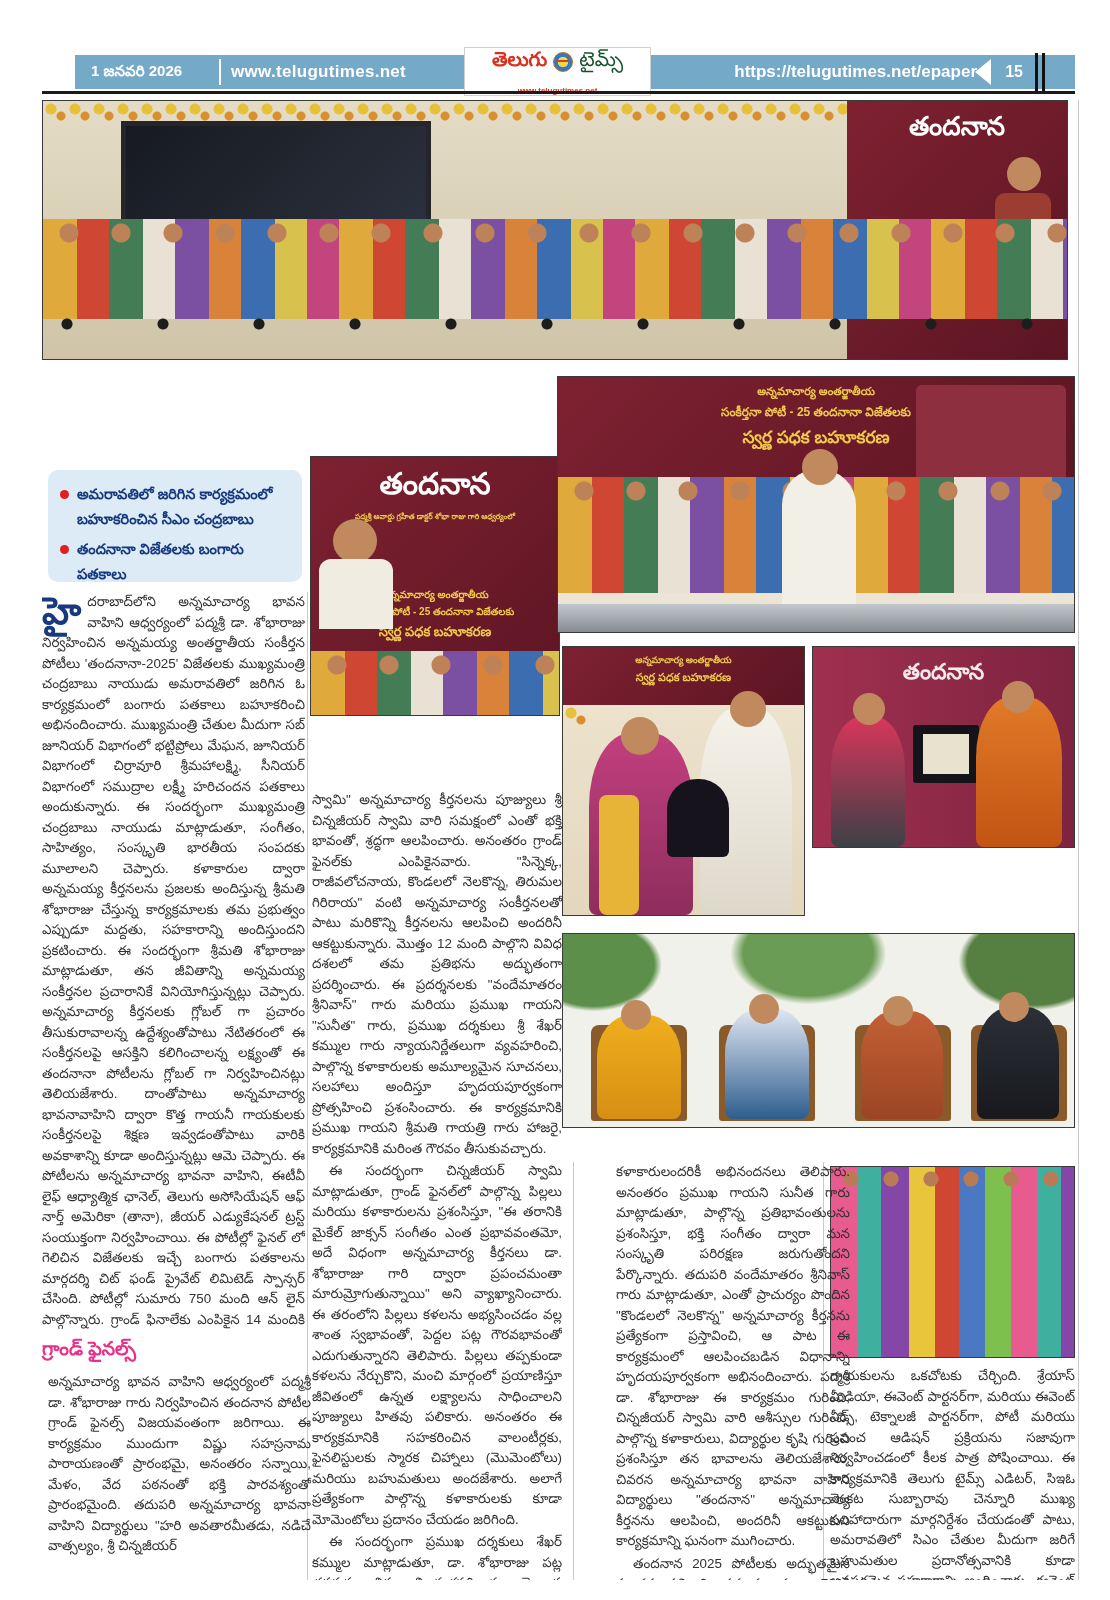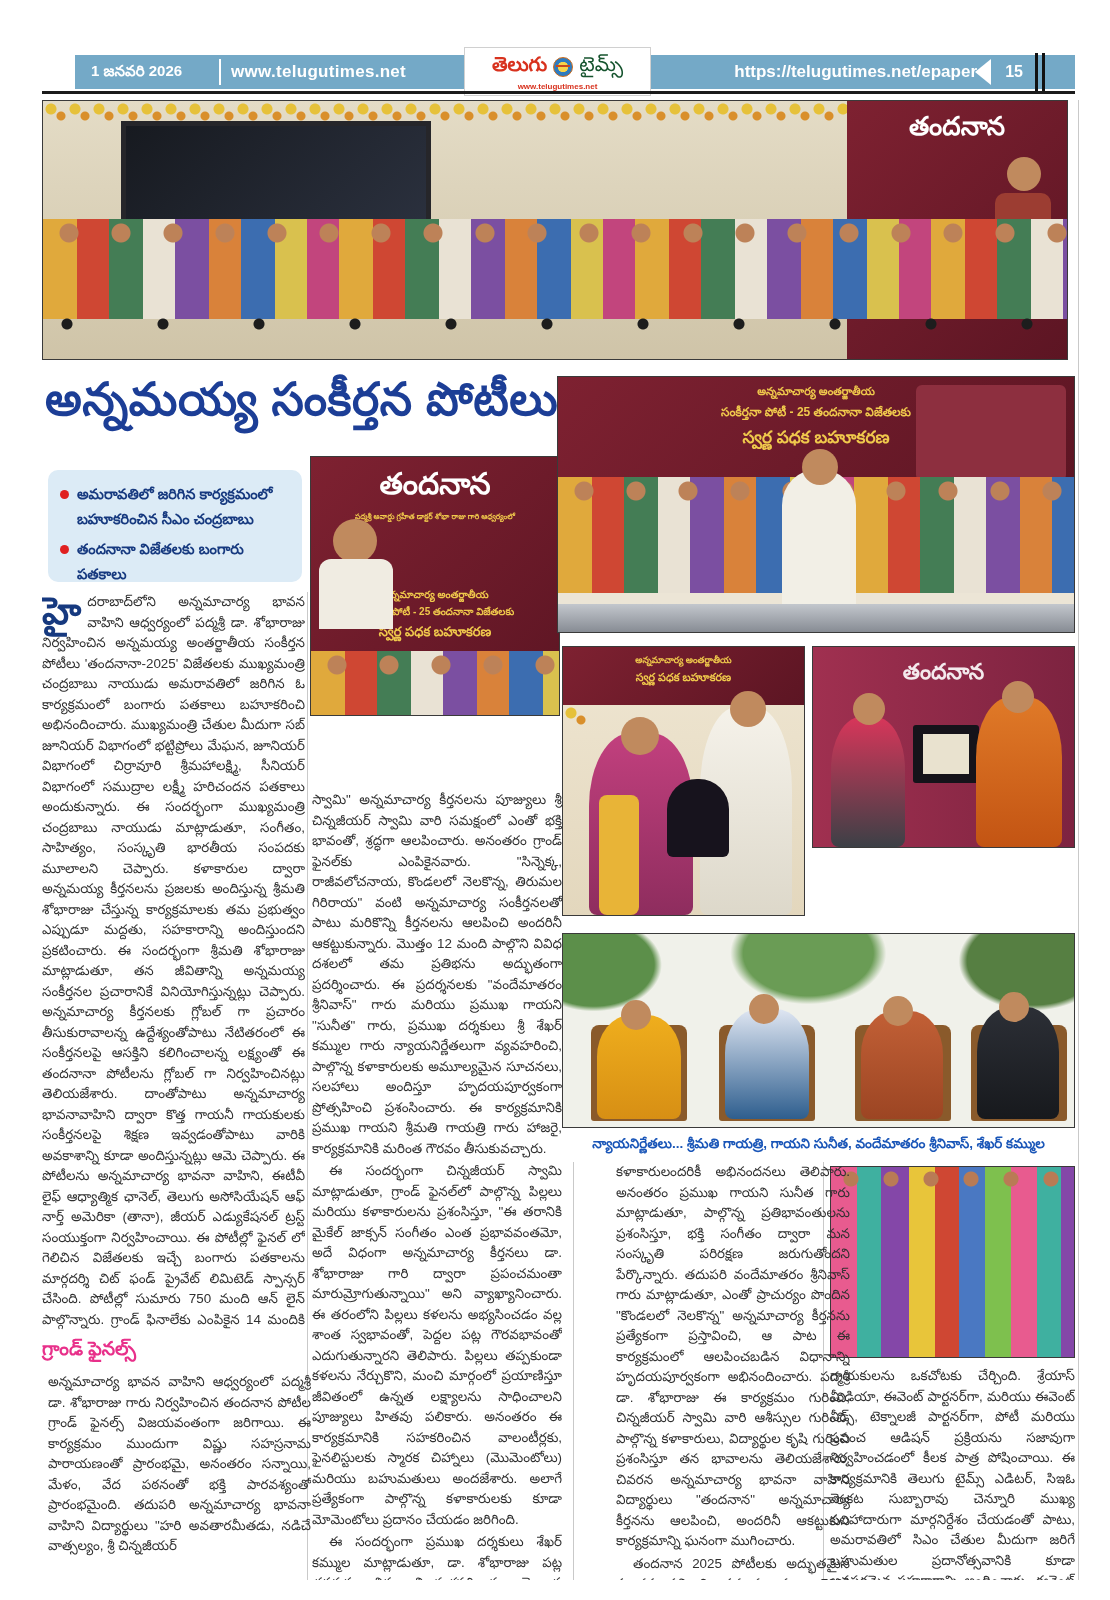--- a/index.html
+++ b/index.html
@@ -11,21 +11,21 @@
   .hdate{font-size:15px;font-weight:bold;padding-left:16px;width:118px;}
   .hdiv{width:2px;height:26px;background:#ffffff;margin:0 10px;}
   .hsite{font-size:17px;font-weight:bold;letter-spacing:.3px;}
   .hurl{position:absolute;right:98px;font-size:17px;font-weight:bold;}
   .hchev{position:absolute;right:84px;width:0;height:0;border-top:13px solid transparent;
          border-bottom:13px solid transparent;border-right:16px solid #ffffff;}
   .hpage{position:absolute;right:52px;font-size:16px;font-weight:bold;}
   .hendbars{position:absolute;right:30px;top:-2px;height:38px;display:flex;gap:4px;}
   .hendbars div{width:3px;height:38px;background:#111;}
   .logobox{position:absolute;left:465px;top:48px;width:185px;height:47px;background:#ffffff;
-           box-shadow:0 0 0 1px #d0d0d0;display:flex;flex-direction:column;align-items:center;justify-content:center;}
+           box-shadow:0 0 0 1px #d0d0d0;display:flex;flex-direction:column;align-items:center;justify-content:space-between;}
   .logorow{display:flex;align-items:center;gap:6px;}
   .logow1{color:#d8321e;font-weight:bold;font-size:20px;}
   .logow2{color:#14532d;font-weight:normal;font-size:20px;}
   .globe{width:18px;height:18px;border-radius:50%;background:
      radial-gradient(circle at 50% 50%, #f6d34a 0 40%, #2d7bc0 41% 100%);
      border:1px solid #c86a1c;position:relative;}
   .globe:after{content:"";position:absolute;left:2px;right:2px;top:7px;height:2px;background:#c8491c;}
   .logourl{color:#d8321e;font-size:8px;font-weight:bold;margin-top:1px;}
   .ruleblk{position:absolute;left:42px;top:91px;width:1033px;height:3px;background:#1b1b1b;}
   .edgeline{position:absolute;left:1078px;top:100px;width:1px;height:1480px;background:#c9c9c9;}
@@ -115,21 +115,20 @@
     <div class="abs" style="left:78px;top:20px;width:300px;height:128px;background:linear-gradient(135deg,#171a20,#2c3240);border:5px solid #26262a;"></div>
     <div class="abs maroon" style="right:0;top:0;width:220px;height:100%;">
       <div class="bannertxt" style="font-size:26px;margin-top:10px;">తందనాన</div>
       <div class="abs head" style="right:26px;top:56px;width:34px;height:34px;"></div>
       <div class="abs" style="right:16px;top:92px;width:56px;height:70px;background:#9c3d32;border-radius:10px;"></div>
     </div>
     <div class="abs crowd" style="left:0;right:0;top:118px;height:100px;"></div>
     <div class="abs desk mics" style="left:0;right:0;bottom:0;height:42px;"></div>
   </div>
 
-  <div class="headline">అన్నమయ్య సంకీర్తన పోటీలు</div>
   <div class="bulletbox">
     <div class="bitem">
       <span class="dot"></span>
       <span>అమరావతిలో జరిగిన కార్యక్రమంలో బహూకరించిన సీఎం చంద్రబాబు</span>
     </div>
     <div class="bitem">
       <span class="dot"></span>
       <span>తందనానా విజేతలకు బంగారు పతకాలు</span>
     </div>
   </div>
@@ -190,21 +189,20 @@
     <div class="chair" style="left:408px;width:96px;"></div>
     <div class="abs blob" style="left:34px;bottom:8px;width:84px;height:104px;background:linear-gradient(#efae1d,#d78f14);"></div>
     <div class="abs head" style="left:58px;top:66px;width:30px;height:30px;"></div>
     <div class="abs blob" style="left:162px;bottom:8px;width:84px;height:110px;background:linear-gradient(#dfe6f2,#2e5e8e);"></div>
     <div class="abs head" style="left:186px;top:60px;width:30px;height:30px;"></div>
     <div class="abs blob" style="left:298px;bottom:8px;width:82px;height:108px;background:linear-gradient(#c26036,#9c4523);"></div>
     <div class="abs head" style="left:320px;top:62px;width:30px;height:30px;"></div>
     <div class="abs blob" style="left:414px;bottom:8px;width:82px;height:112px;background:linear-gradient(#2c2f36,#17191d);"></div>
     <div class="abs head" style="left:436px;top:58px;width:30px;height:30px;"></div>
   </div>
-  <div class="caption cap-c" style="left:562px;top:1132px;width:513px;">న్యాయనిర్ణేతలు... శ్రీమతి గాయత్రి, గాయని సునీత, వందేమాతరం శ్రీనివాస్, శేఖర్ కమ్ముల</div>
 
   <div class="photo crowd-kids" style="left:830px;top:1166px;width:245px;height:192px;"></div>
 
   <div class="colrule" style="left:307px;top:592px;height:988px;"></div>
   <div class="colrule" style="left:573px;top:1162px;height:418px;"></div>
   <div class="colrule" style="left:823px;top:1162px;height:418px;"></div>
 
   <div class="colbox" style="left:42px;top:592px;width:263px;height:740px;">
     <p class="noind">
       <span class="dropcap">హై</span><span>దరాబాద్‌లోని అన్నమాచార్య భావన వాహిని ఆధ్వర్యంలో పద్మశ్రీ డా. శోభారాజు నిర్వహించిన అన్నమయ్య అంతర్జాతీయ సంకీర్తన పోటీలు 'తందనానా-2025' విజేతలకు ముఖ్యమంత్రి చంద్రబాబు నాయుడు అమరావతిలో జరిగిన ఓ కార్యక్రమంలో బంగారు పతకాలు బహూకరించి అభినందించారు. ముఖ్యమంత్రి చేతుల మీదుగా సబ్ జూనియర్ విభాగంలో భట్టిప్రోలు మేఘన, జూనియర్ విభాగంలో చిర్రావూరి శ్రీమహాలక్ష్మి, సీనియర్ విభాగంలో సముద్రాల లక్ష్మీ హరిచందన పతకాలు అందుకున్నారు. ఈ సందర్భంగా ముఖ్యమంత్రి చంద్రబాబు నాయుడు మాట్లాడుతూ, సంగీతం, సాహిత్యం, సంస్కృతి భారతీయ సంపదకు మూలాలని చెప్పారు. కళాకారుల ద్వారా అన్నమయ్య కీర్తనలను ప్రజలకు అందిస్తున్న శ్రీమతి శోభారాజు చేస్తున్న కార్యక్రమాలకు తమ ప్రభుత్వం ఎప్పుడూ మద్దతు, సహకారాన్ని అందిస్తుందని ప్రకటించారు. ఈ సందర్భంగా శ్రీమతి శోభారాజు మాట్లాడుతూ, తన జీవితాన్ని అన్నమయ్య సంకీర్తనల ప్రచారానికే వినియోగిస్తున్నట్లు చెప్పారు. అన్నమాచార్య కీర్తనలకు గ్లోబల్ గా ప్రచారం తీసుకురావాలన్న ఉద్దేశ్యంతోపాటు నేటితరంలో ఈ సంకీర్తనలపై ఆసక్తిని కలిగించాలన్న లక్ష్యంతో ఈ తందనానా పోటీలను గ్లోబల్ గా నిర్వహించినట్లు తెలియజేశారు. దాంతోపాటు అన్నమాచార్య భావనావాహిని ద్వారా కొత్త గాయనీ గాయకులకు సంకీర్తనలపై శిక్షణ ఇవ్వడంతోపాటు వారికి అవకాశాన్ని కూడా అందిస్తున్నట్లు ఆమె చెప్పారు. ఈ పోటీలను అన్నమాచార్య భావనా వాహిని, ఈటీవీ లైఫ్ ఆధ్యాత్మిక ఛానెల్, తెలుగు అసోసియేషన్ ఆఫ్ నార్త్ అమెరికా (తానా), జీయర్ ఎడ్యుకేషనల్ ట్రస్ట్ సంయుక్తంగా నిర్వహించాయి. ఈ పోటీల్లో ఫైనల్ లో గెలిచిన విజేతలకు ఇచ్చే బంగారు పతకాలను మార్గదర్శి చిట్ ఫండ్ ప్రైవేట్ లిమిటెడ్ స్పాన్సర్ చేసింది. పోటీల్లో సుమారు 750 మంది ఆన్ లైన్ పాల్గొన్నారు. గ్రాండ్ ఫినాలేకు ఎంపికైన 14 మందికి ఈనెల 20న హైదరాబాద్ లోని హైటెక్స్ దగ్గర ఉన్న అన్నమయ్యపురంలో చినజీయర్ స్వామి సమక్షంలో తుది పోటీ జరిగింది.</span>

